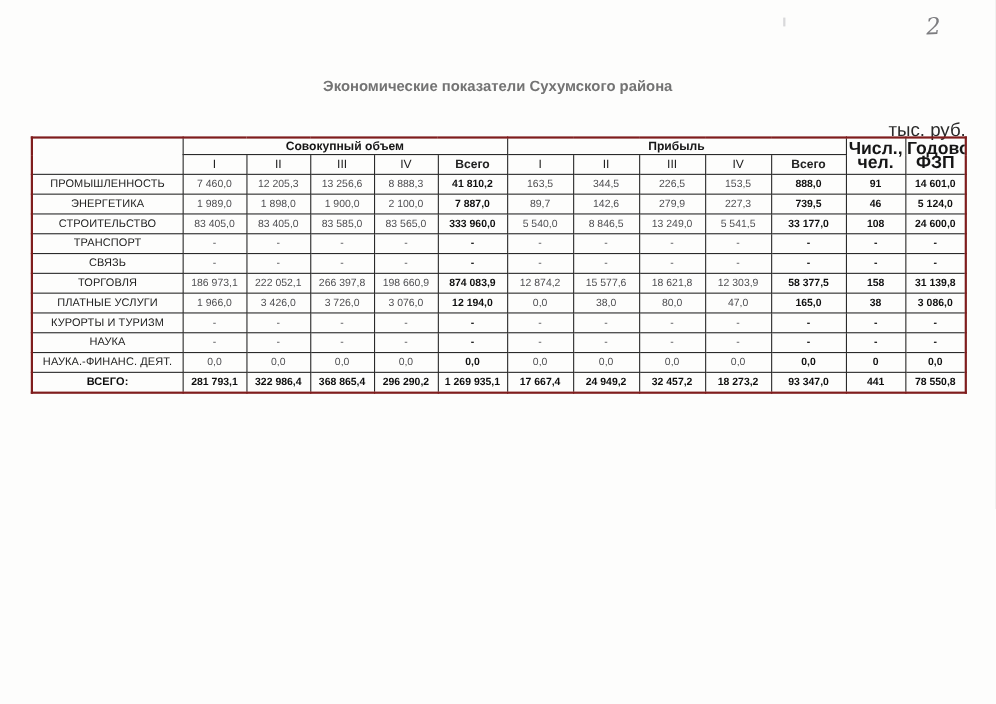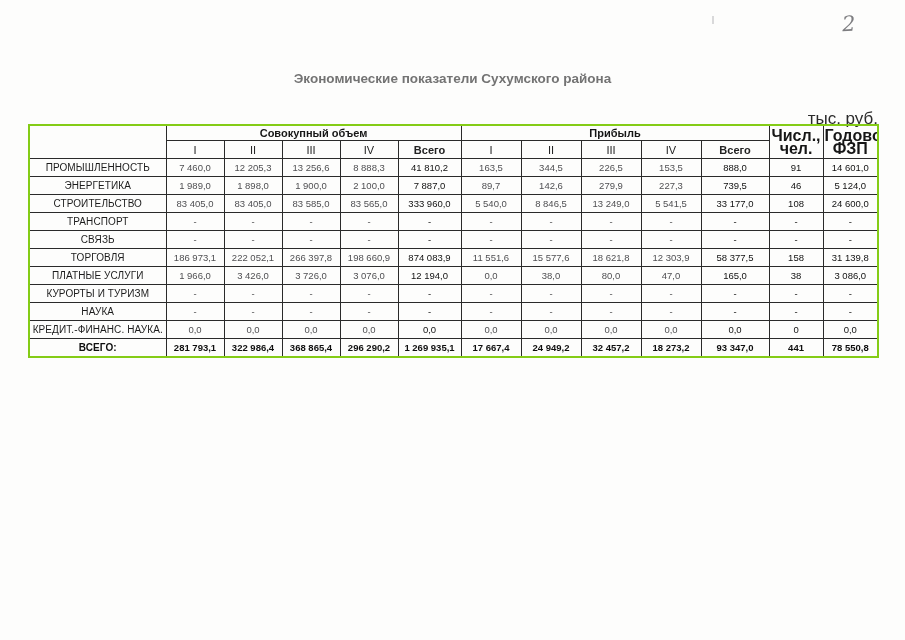--- a/index.html
+++ b/index.html
@@ -45,39 +45,39 @@
     background: #c9c9cc;
     opacity: 0.7;
   }
   table.econ {
     position: absolute;
     top: 124px;
     left: 28px;
     border-collapse: collapse;
     table-layout: fixed;
     width: 849px;
-    border: 2px solid #84cc16;
+    border: 2px solid #7f1d1d;
   }
   table.econ th, table.econ td {
     border: 1px solid #2a2a2a;
     overflow: hidden;
     white-space: nowrap;
     text-align: center;
     vertical-align: middle;
     padding: 0 1px;
   }
   th.group { font-size: 11px; font-weight: 700; height: 14px; color: #161616; }
   th.sub   { font-size: 11px; font-weight: 400; height: 17px; color: #232323; }
   th.sub.b { font-weight: 700; margin-left: 23px; }
   th.twoline { font-size: 16px; font-weight: 700; line-height: 13px; color: #161616; }
   th.corner { border-right: 1px solid #2a2a2a; }
   td { font-size: 9.5px; height: 17px; }
   td.lbl { text-align: left; padding-left: 3px; font-size: 10px; color: #1c1c1c; letter-spacing: 0.1px; }
   td.q   { color: #4f4f52; font-weight: 400; }
-  td.tot { color: #111; font-weight: 400; }
+  td.tot { color: #111; font-weight: 700; }
   tr.sum td { color: #0e0e0e; font-weight: 700; }
   tr.sum td.lbl { font-weight: 700; }
 </style>
 </head>
 <body>
 
 <div class="sheet">
 
   <span class="page-number">2</span>
   <div class="speck" style="top:16px; left:712px; width:2px; height:8px;"></div>
@@ -207,21 +207,21 @@
           <td class="tot">-</td>
           <td class="tot">-</td>
         </tr>
         <tr>
           <td class="lbl">ТОРГОВЛЯ</td>
           <td class="q">186 973,1</td>
           <td class="q">222 052,1</td>
           <td class="q">266 397,8</td>
           <td class="q">198 660,9</td>
           <td class="tot">874 083,9</td>
-          <td class="q">11 551,6</td>
+          <td class="q">12 874,2</td>
           <td class="q">15 577,6</td>
           <td class="q">18 621,8</td>
           <td class="q">12 303,9</td>
           <td class="tot">58 377,5</td>
           <td class="tot">158</td>
           <td class="tot">31 139,8</td>
         </tr>
         <tr>
           <td class="lbl">ПЛАТНЫЕ УСЛУГИ</td>
           <td class="q">1 966,0</td>
@@ -261,21 +261,21 @@
           <td class="tot">-</td>
           <td class="q">-</td>
           <td class="q">-</td>
           <td class="q">-</td>
           <td class="q">-</td>
           <td class="tot">-</td>
           <td class="tot">-</td>
           <td class="tot">-</td>
         </tr>
         <tr>
-          <td class="lbl">КРЕДИТ.-ФИНАНС. НАУКА.</td>
+          <td class="lbl">НАУКА.-ФИНАНС. ДЕЯТ.</td>
           <td class="q">0,0</td>
           <td class="q">0,0</td>
           <td class="q">0,0</td>
           <td class="q">0,0</td>
           <td class="tot">0,0</td>
           <td class="q">0,0</td>
           <td class="q">0,0</td>
           <td class="q">0,0</td>
           <td class="q">0,0</td>
           <td class="tot">0,0</td>

